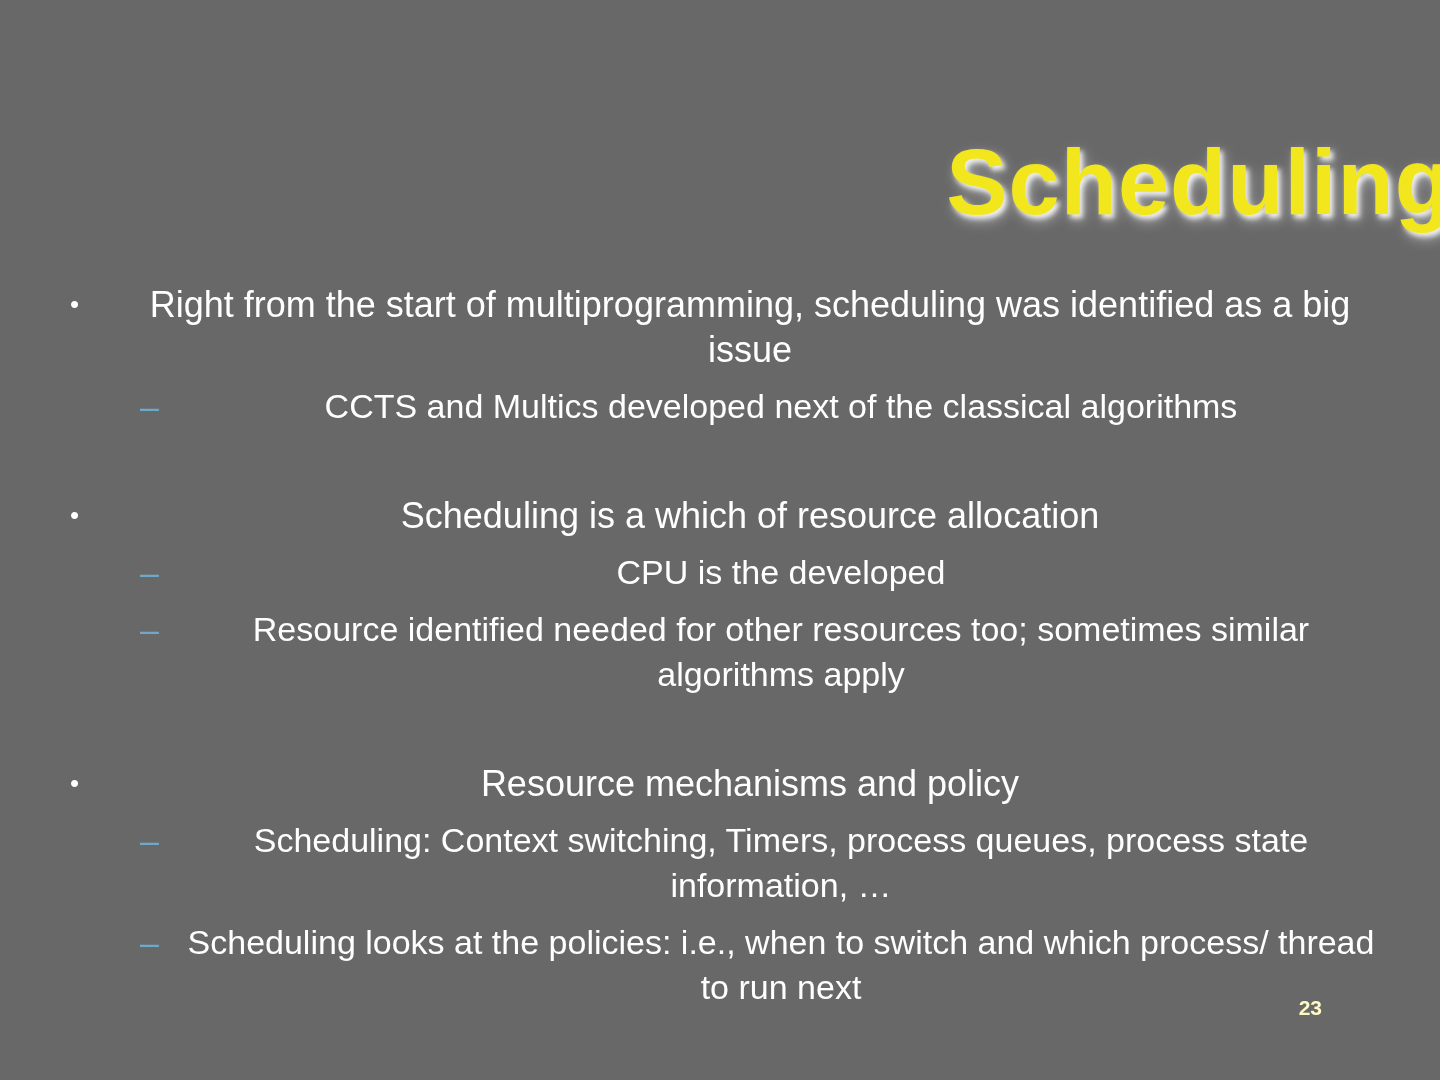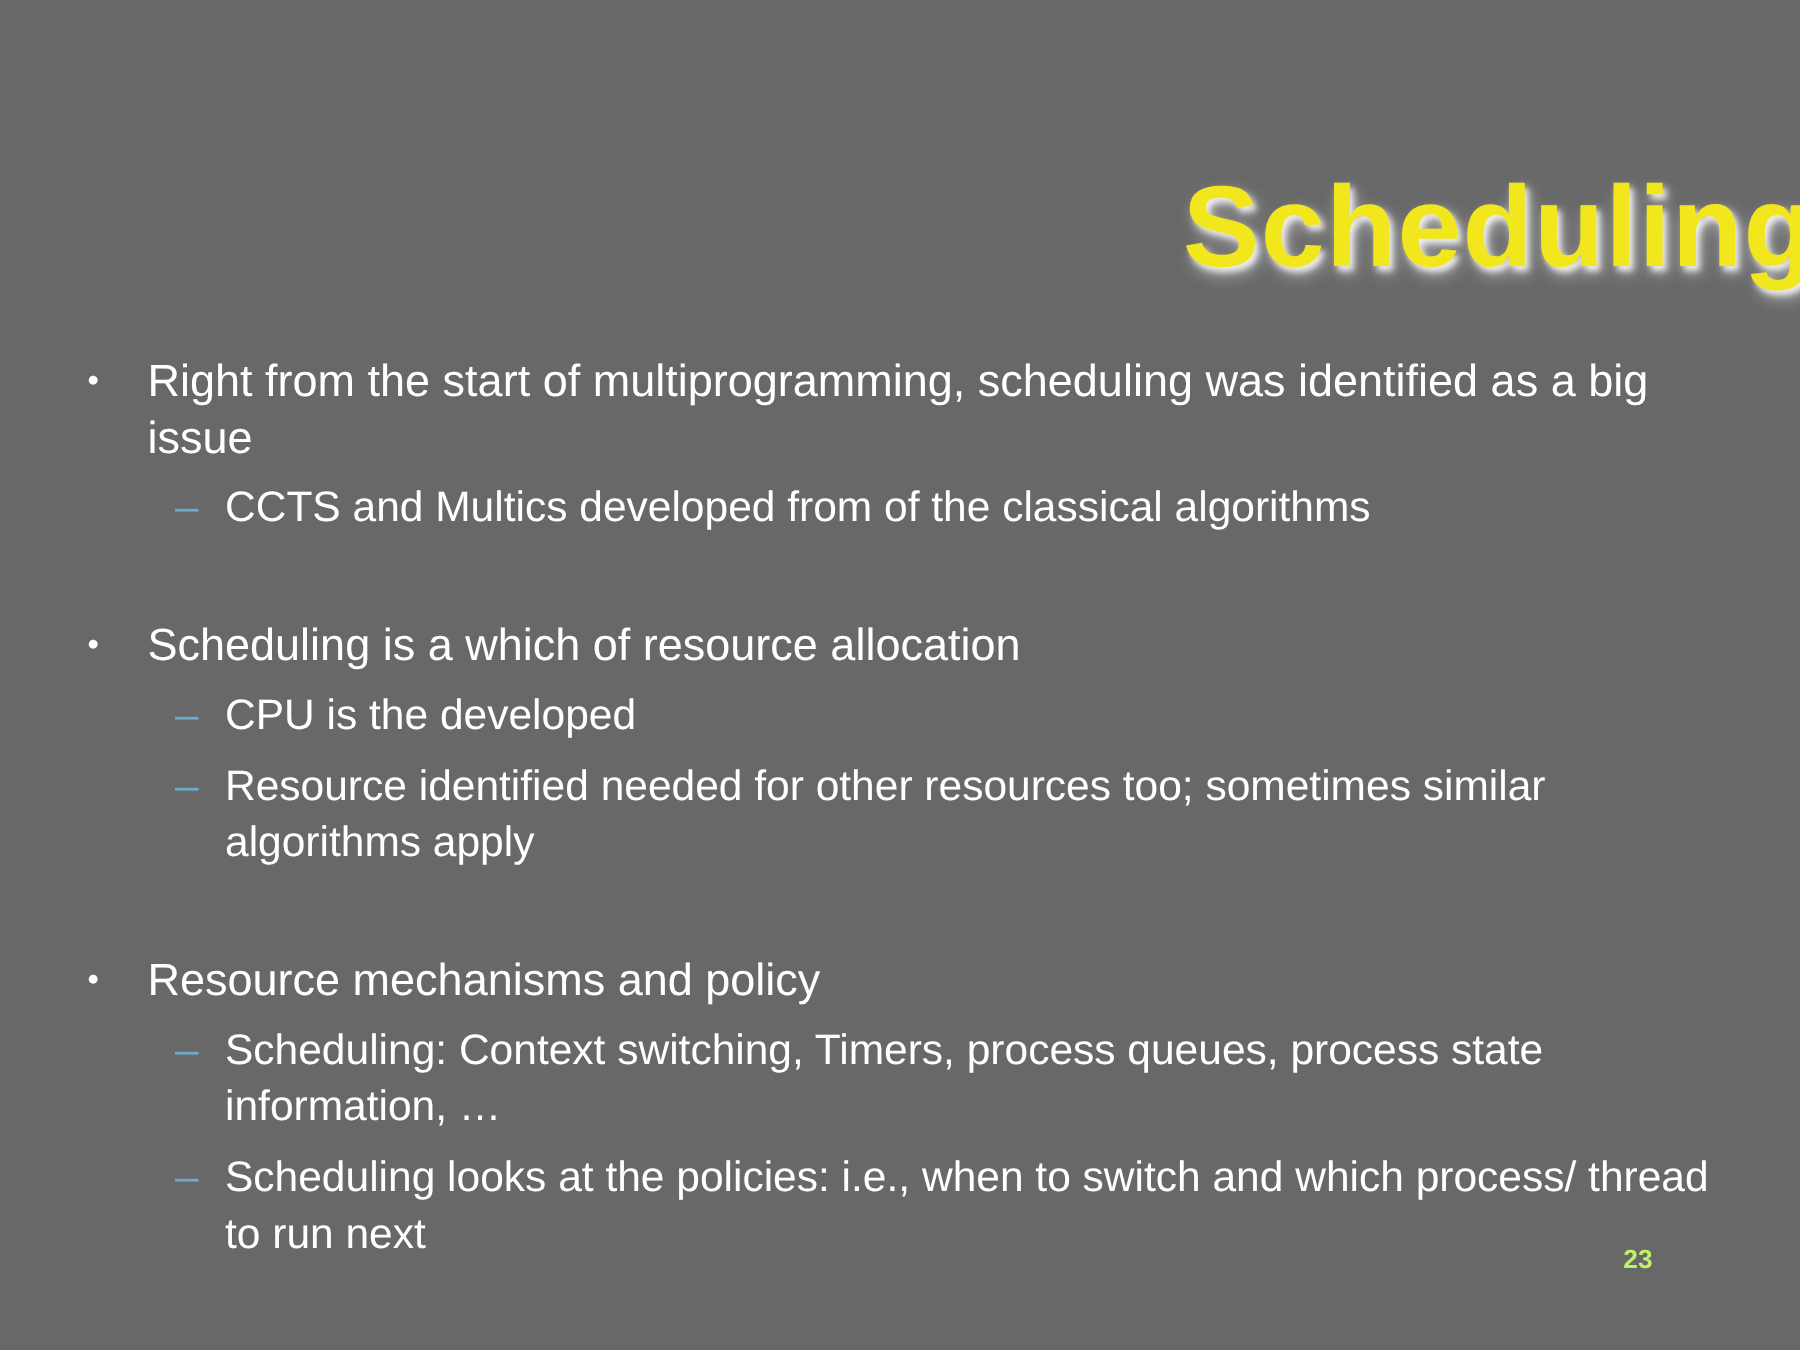--- a/index.html
+++ b/index.html
@@ -53,47 +53,47 @@
     line-height: 45px;
     margin-top: 12px;
   }
   .l2 .marker {
     flex: none;
     width: 40px;
     margin-left: 80px;
     color: #6FA8C8;
     line-height: 45px;
   }
-  .txt { flex: 1; }
+  .txt { flex: 1; text-align: center; }
   .pagenum {
     position: absolute;
     right: 118px;
     bottom: 60px;
     font-size: 21px;
     font-weight: bold;
-    color: #bef264;
+    color: #fef9c3;
   }
 </style>
 </head>
 <body>
 
 <div class="slide">
 
   <h1 class="title">Scheduling</h1>
 
   <div class="content">
 
     <div class="group">
       <div class="l1">
         <span class="marker">•</span>
         <span class="txt">Right from the start of multiprogramming, scheduling was identified as a big issue</span>
       </div>
       <div class="l2">
         <span class="marker">–</span>
-        <span class="txt">CCTS and Multics developed from of the classical algorithms</span>
+        <span class="txt">CCTS and Multics developed next of the classical algorithms</span>
       </div>
     </div>
 
     <div class="group">
       <div class="l1">
         <span class="marker">•</span>
         <span class="txt">Scheduling is a which of resource allocation</span>
       </div>
       <div class="l2">
         <span class="marker">–</span>

